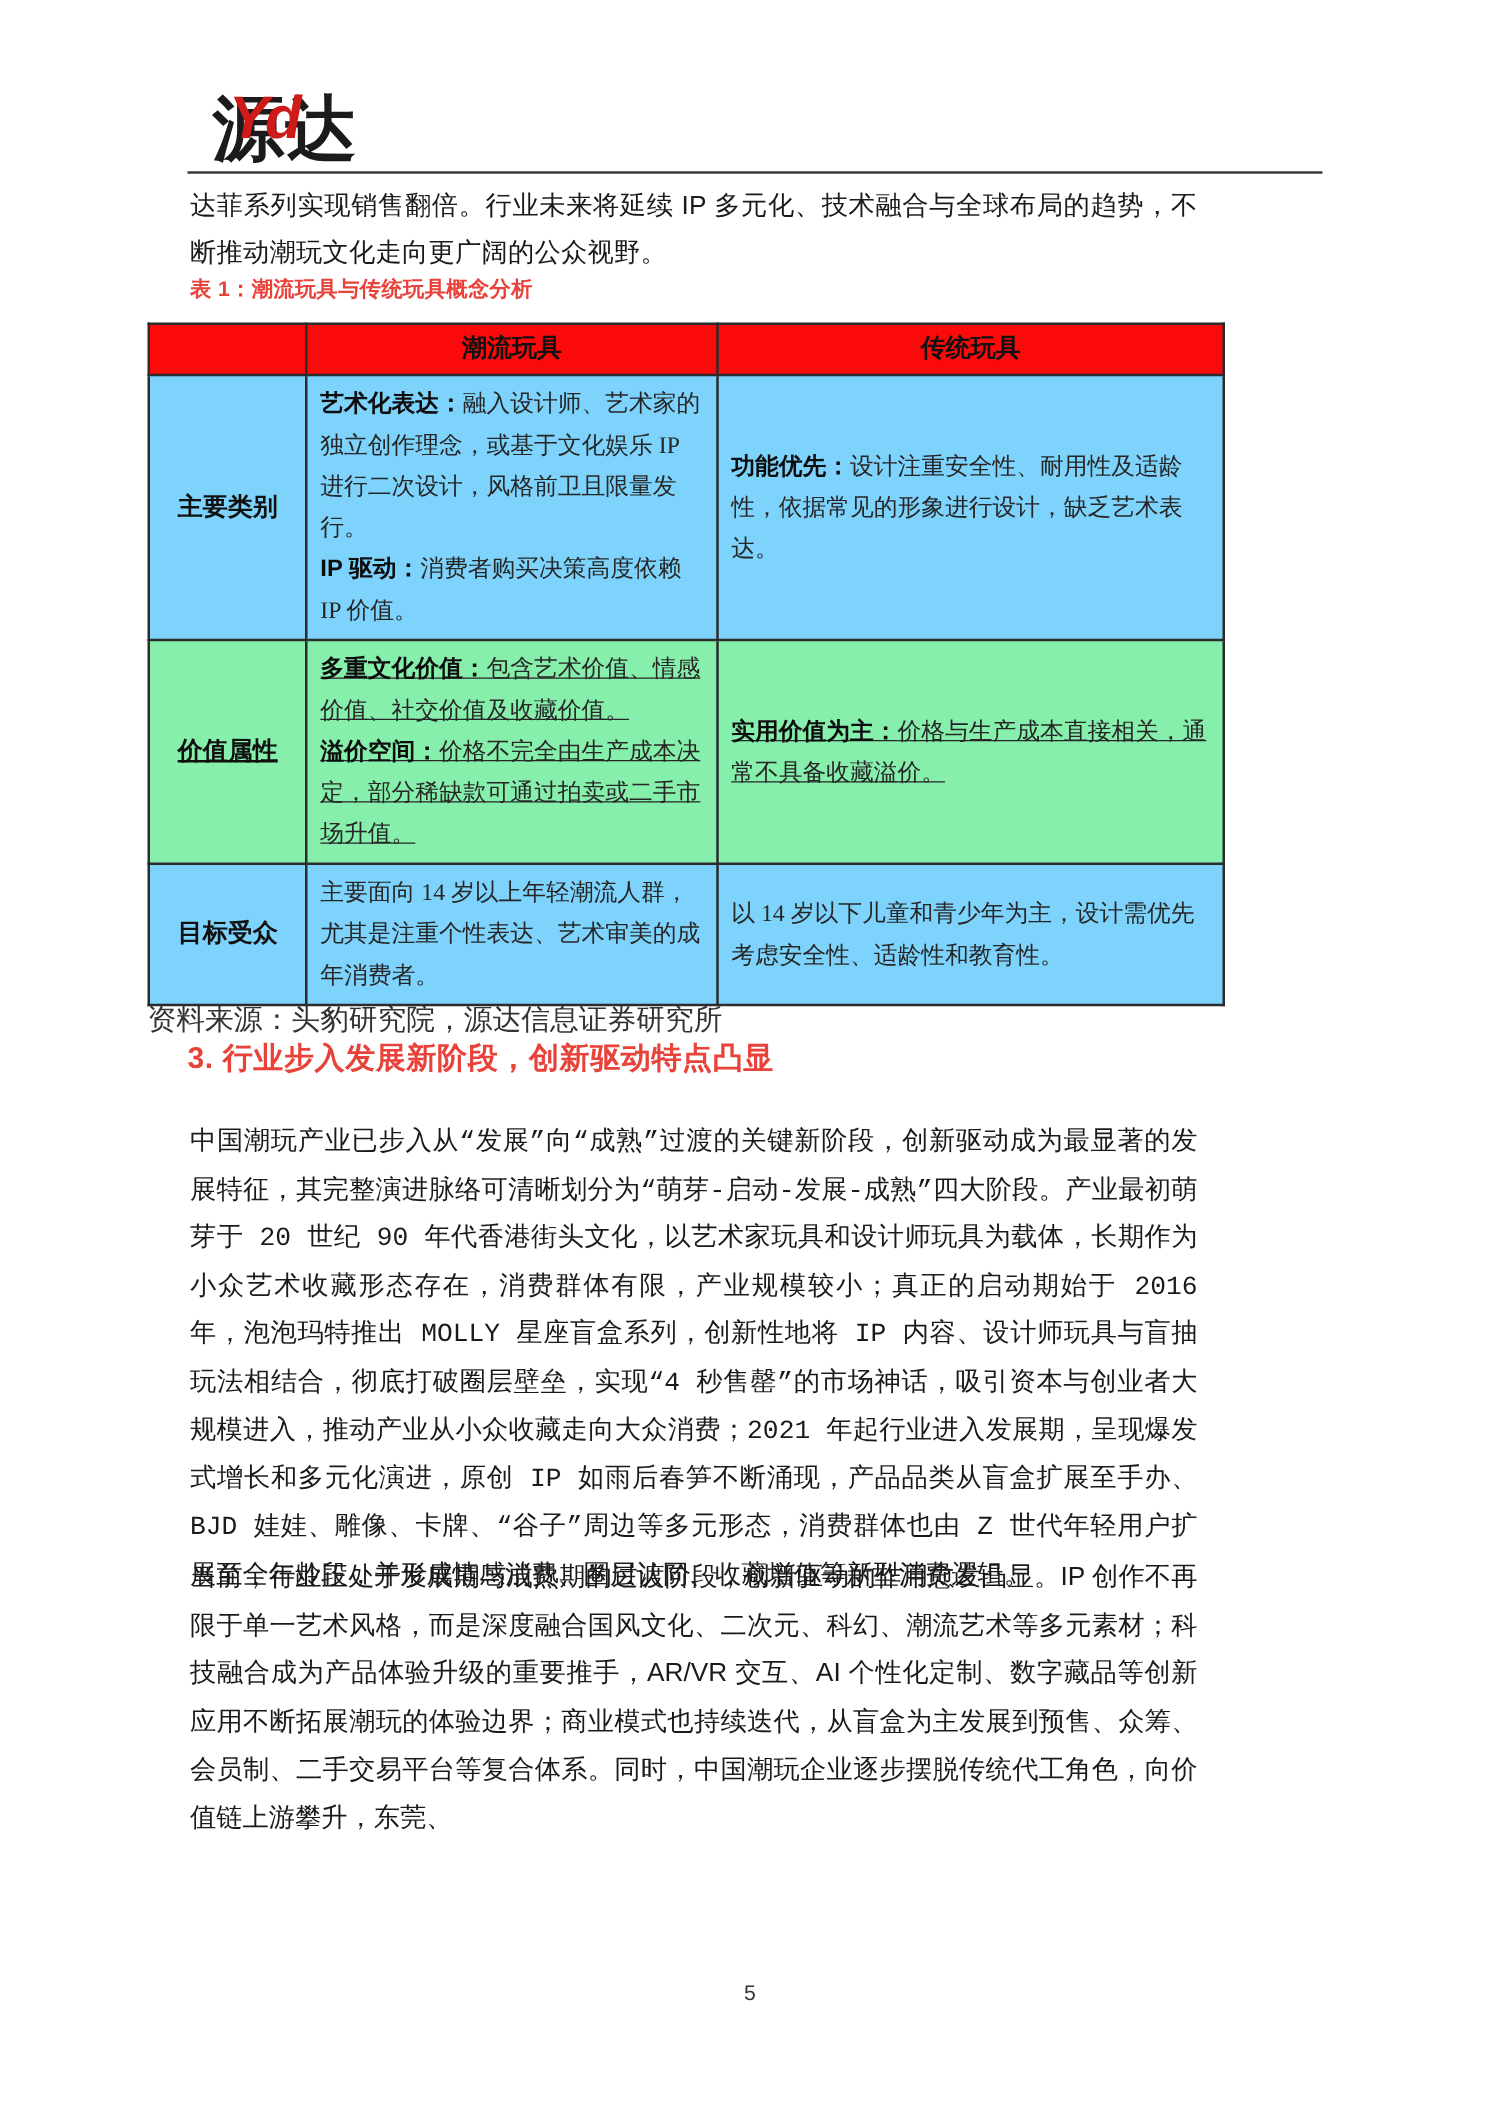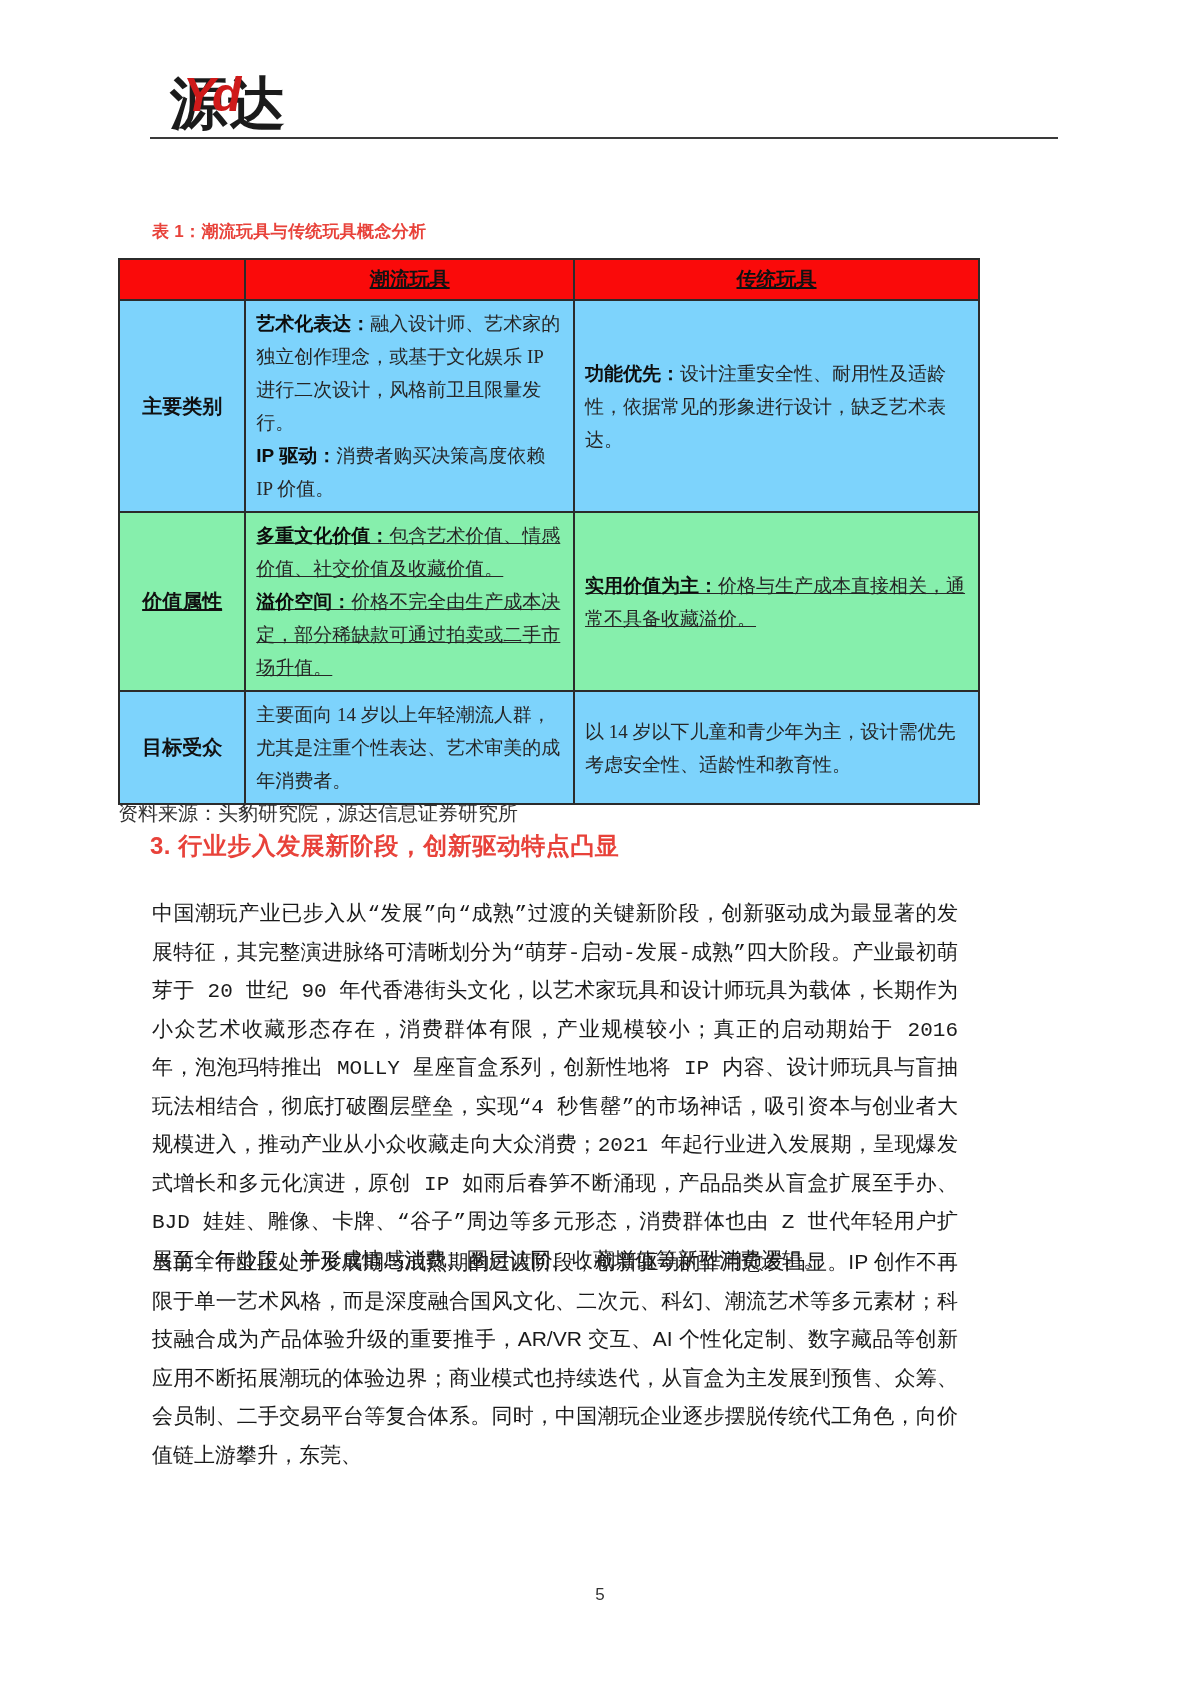--- a/index.html
+++ b/index.html
@@ -111,21 +111,20 @@
   }
   table.cmp thead th {
     background: #fa0a0a;
     color: #111111;
     font-weight: bold;
     text-align: center;
     font-size: 20px;
     height: 30px;
     padding: 3px 8px;
     font-family: "Liberation Sans", "DejaVu Sans", sans-serif;
-    text-decoration: underline;
   }
   .col-label {
     width: 126px;
     text-align: center;
     font-weight: bold;
     font-size: 20px;
     font-family: "Liberation Sans", "DejaVu Sans", sans-serif;
     color: #111;
   }
   .col-a { width: 328px; }
@@ -138,21 +137,21 @@
     font-family: "Liberation Sans", "DejaVu Sans", sans-serif;
     color: #0d0d0d;
   }
   .cell {
     color: #262626;
   }
   .src {
     position: absolute;
     left: 118px;
     top: 800px;
-    font-size: 20px;
+    font-size: 23px;
     color: #333333;
     font-family: "Liberation Sans", "DejaVu Sans", sans-serif;
   }
   
   .sec-head {
     position: absolute;
     left: 150px;
     top: 830px;
     font-size: 24px;
     font-weight: bold;
@@ -190,20 +189,21 @@
 <div class="page">
 
   <div class="header">
     <span class="logo-mark">
       <span class="logo-y">Yd</span>
     </span>
     <span class="logo-cn">源达</span>
   </div>
   <div class="header-rule"></div>
 
+  <div class="intro">达菲系列实现销售翻倍。行业未来将延续 IP 多元化、技术融合与全球布局的趋势，不断推动潮玩文化走向更广阔的公众视野。</div>
 
   <div class="table-caption">表 1：潮流玩具与传统玩具概念分析</div>
 
   <div class="tbl-wrap">
     <table class="cmp">
       <colgroup>
         <col class="col-label">
         <col class="col-a">
         <col class="col-b">
       </colgroup>

